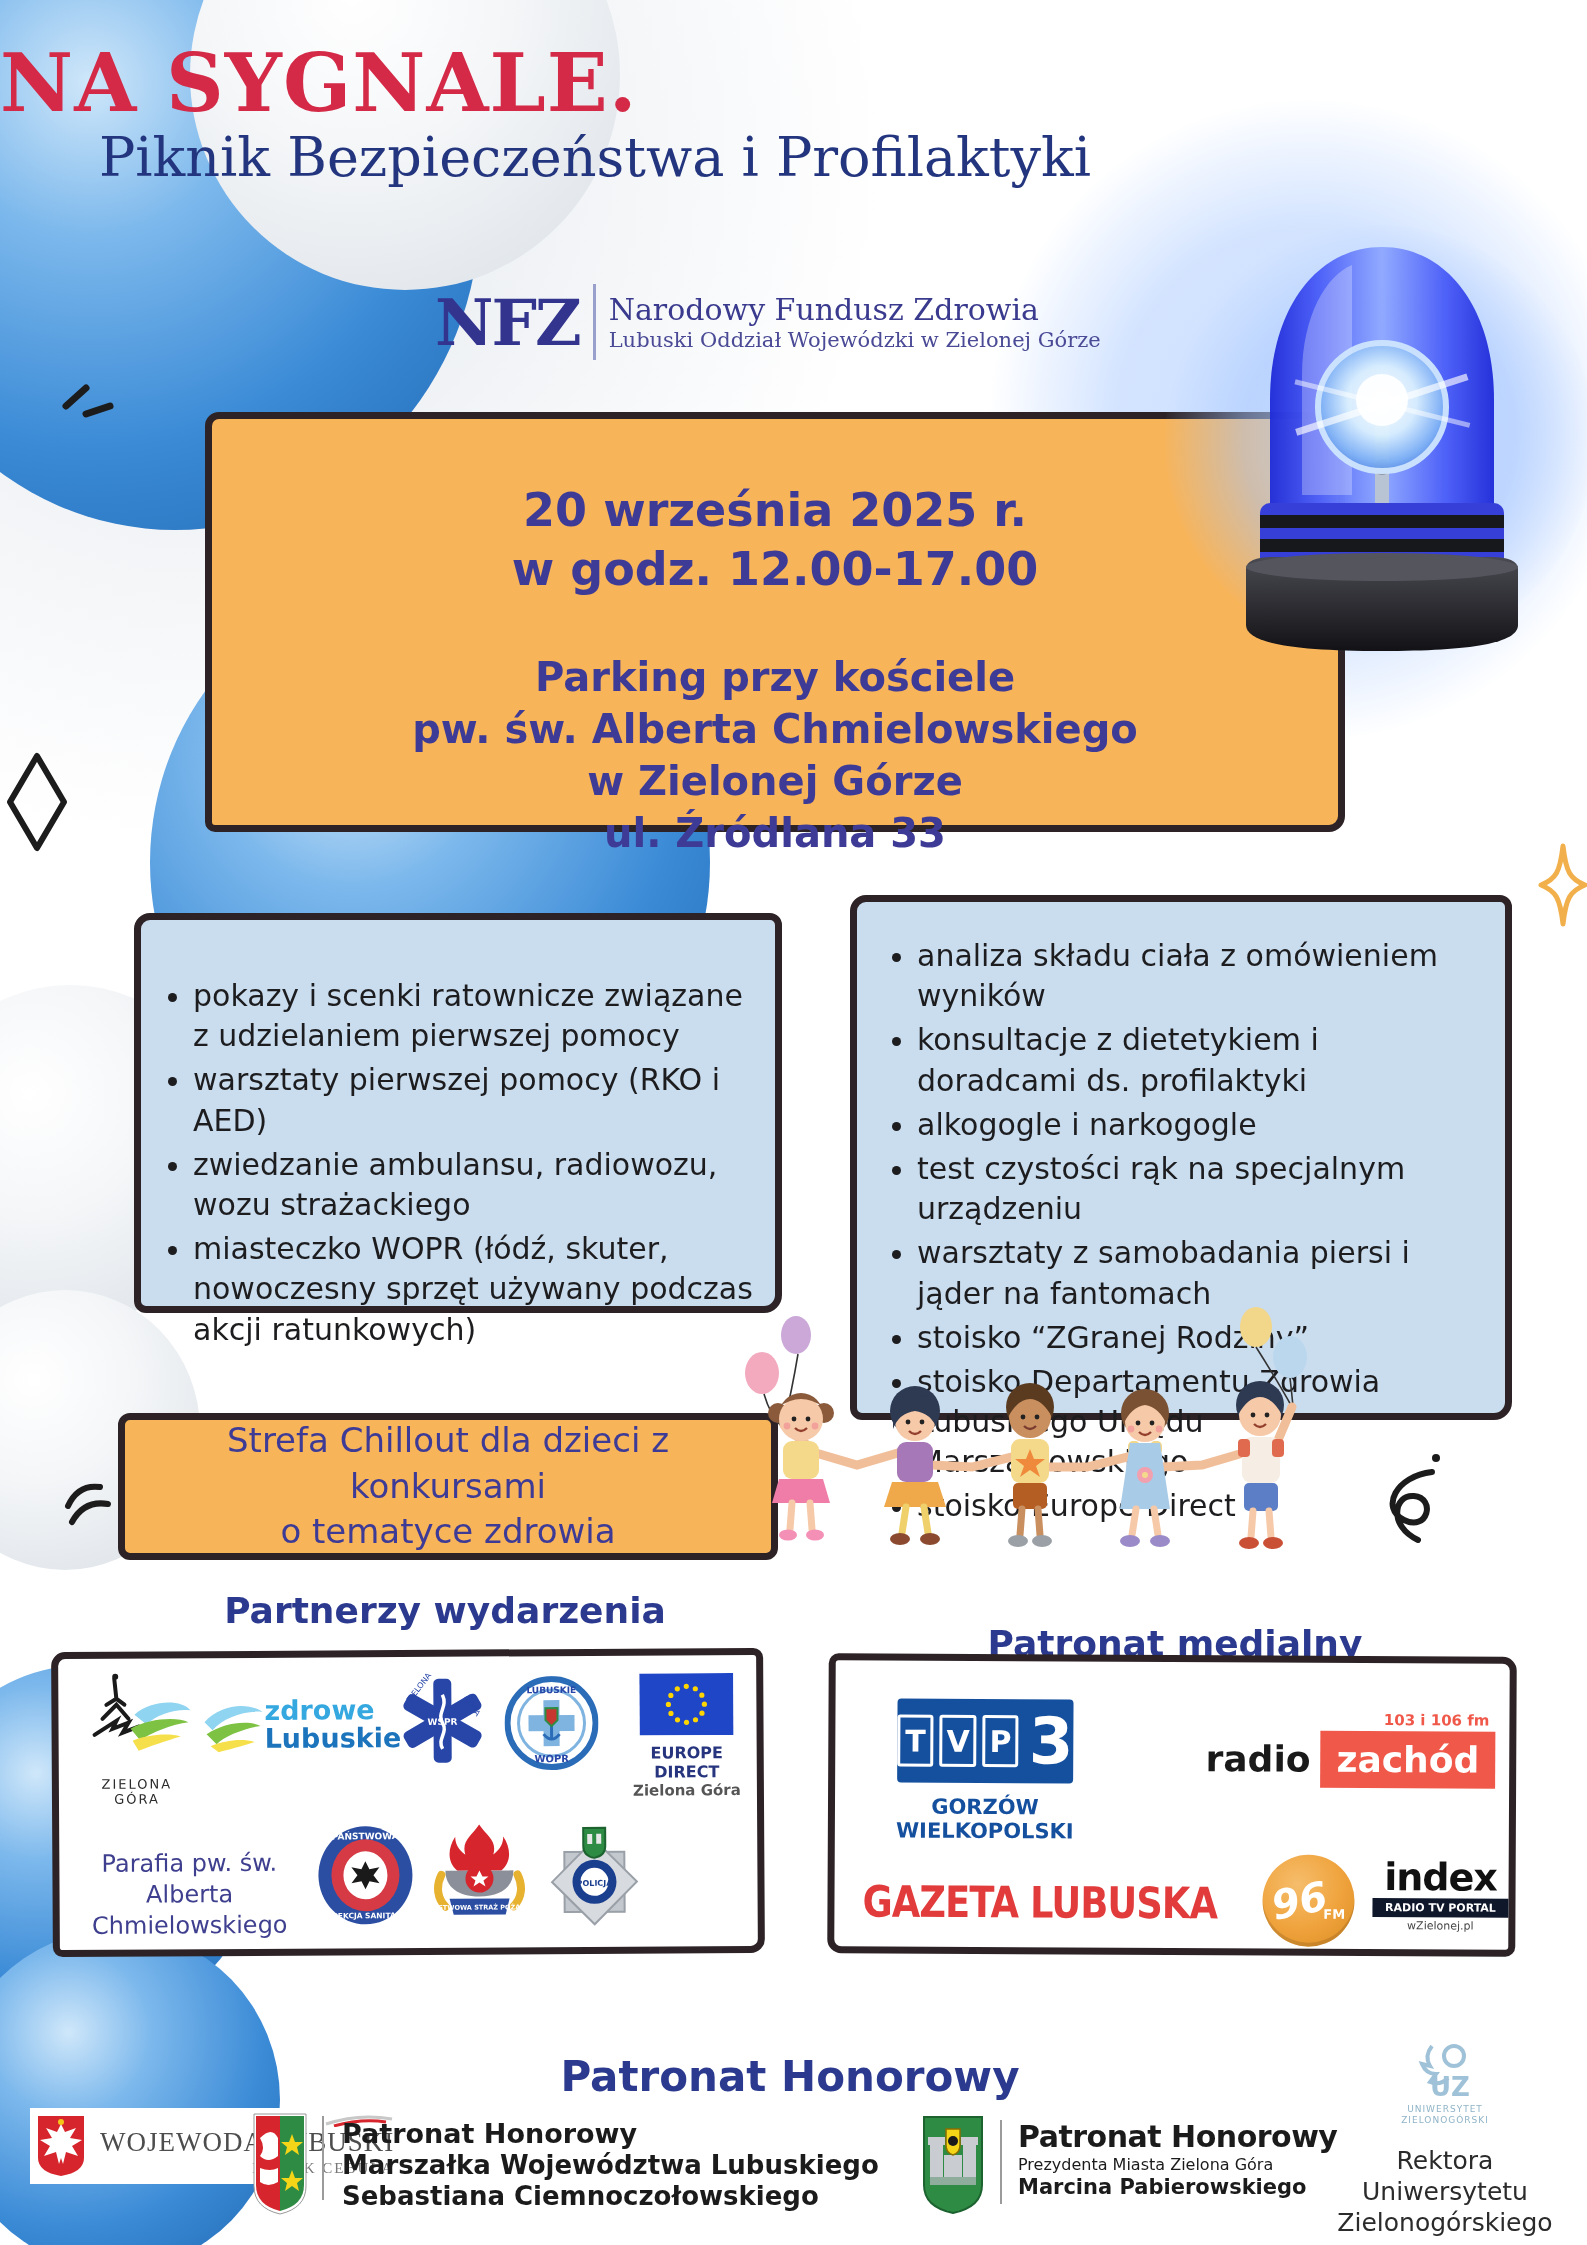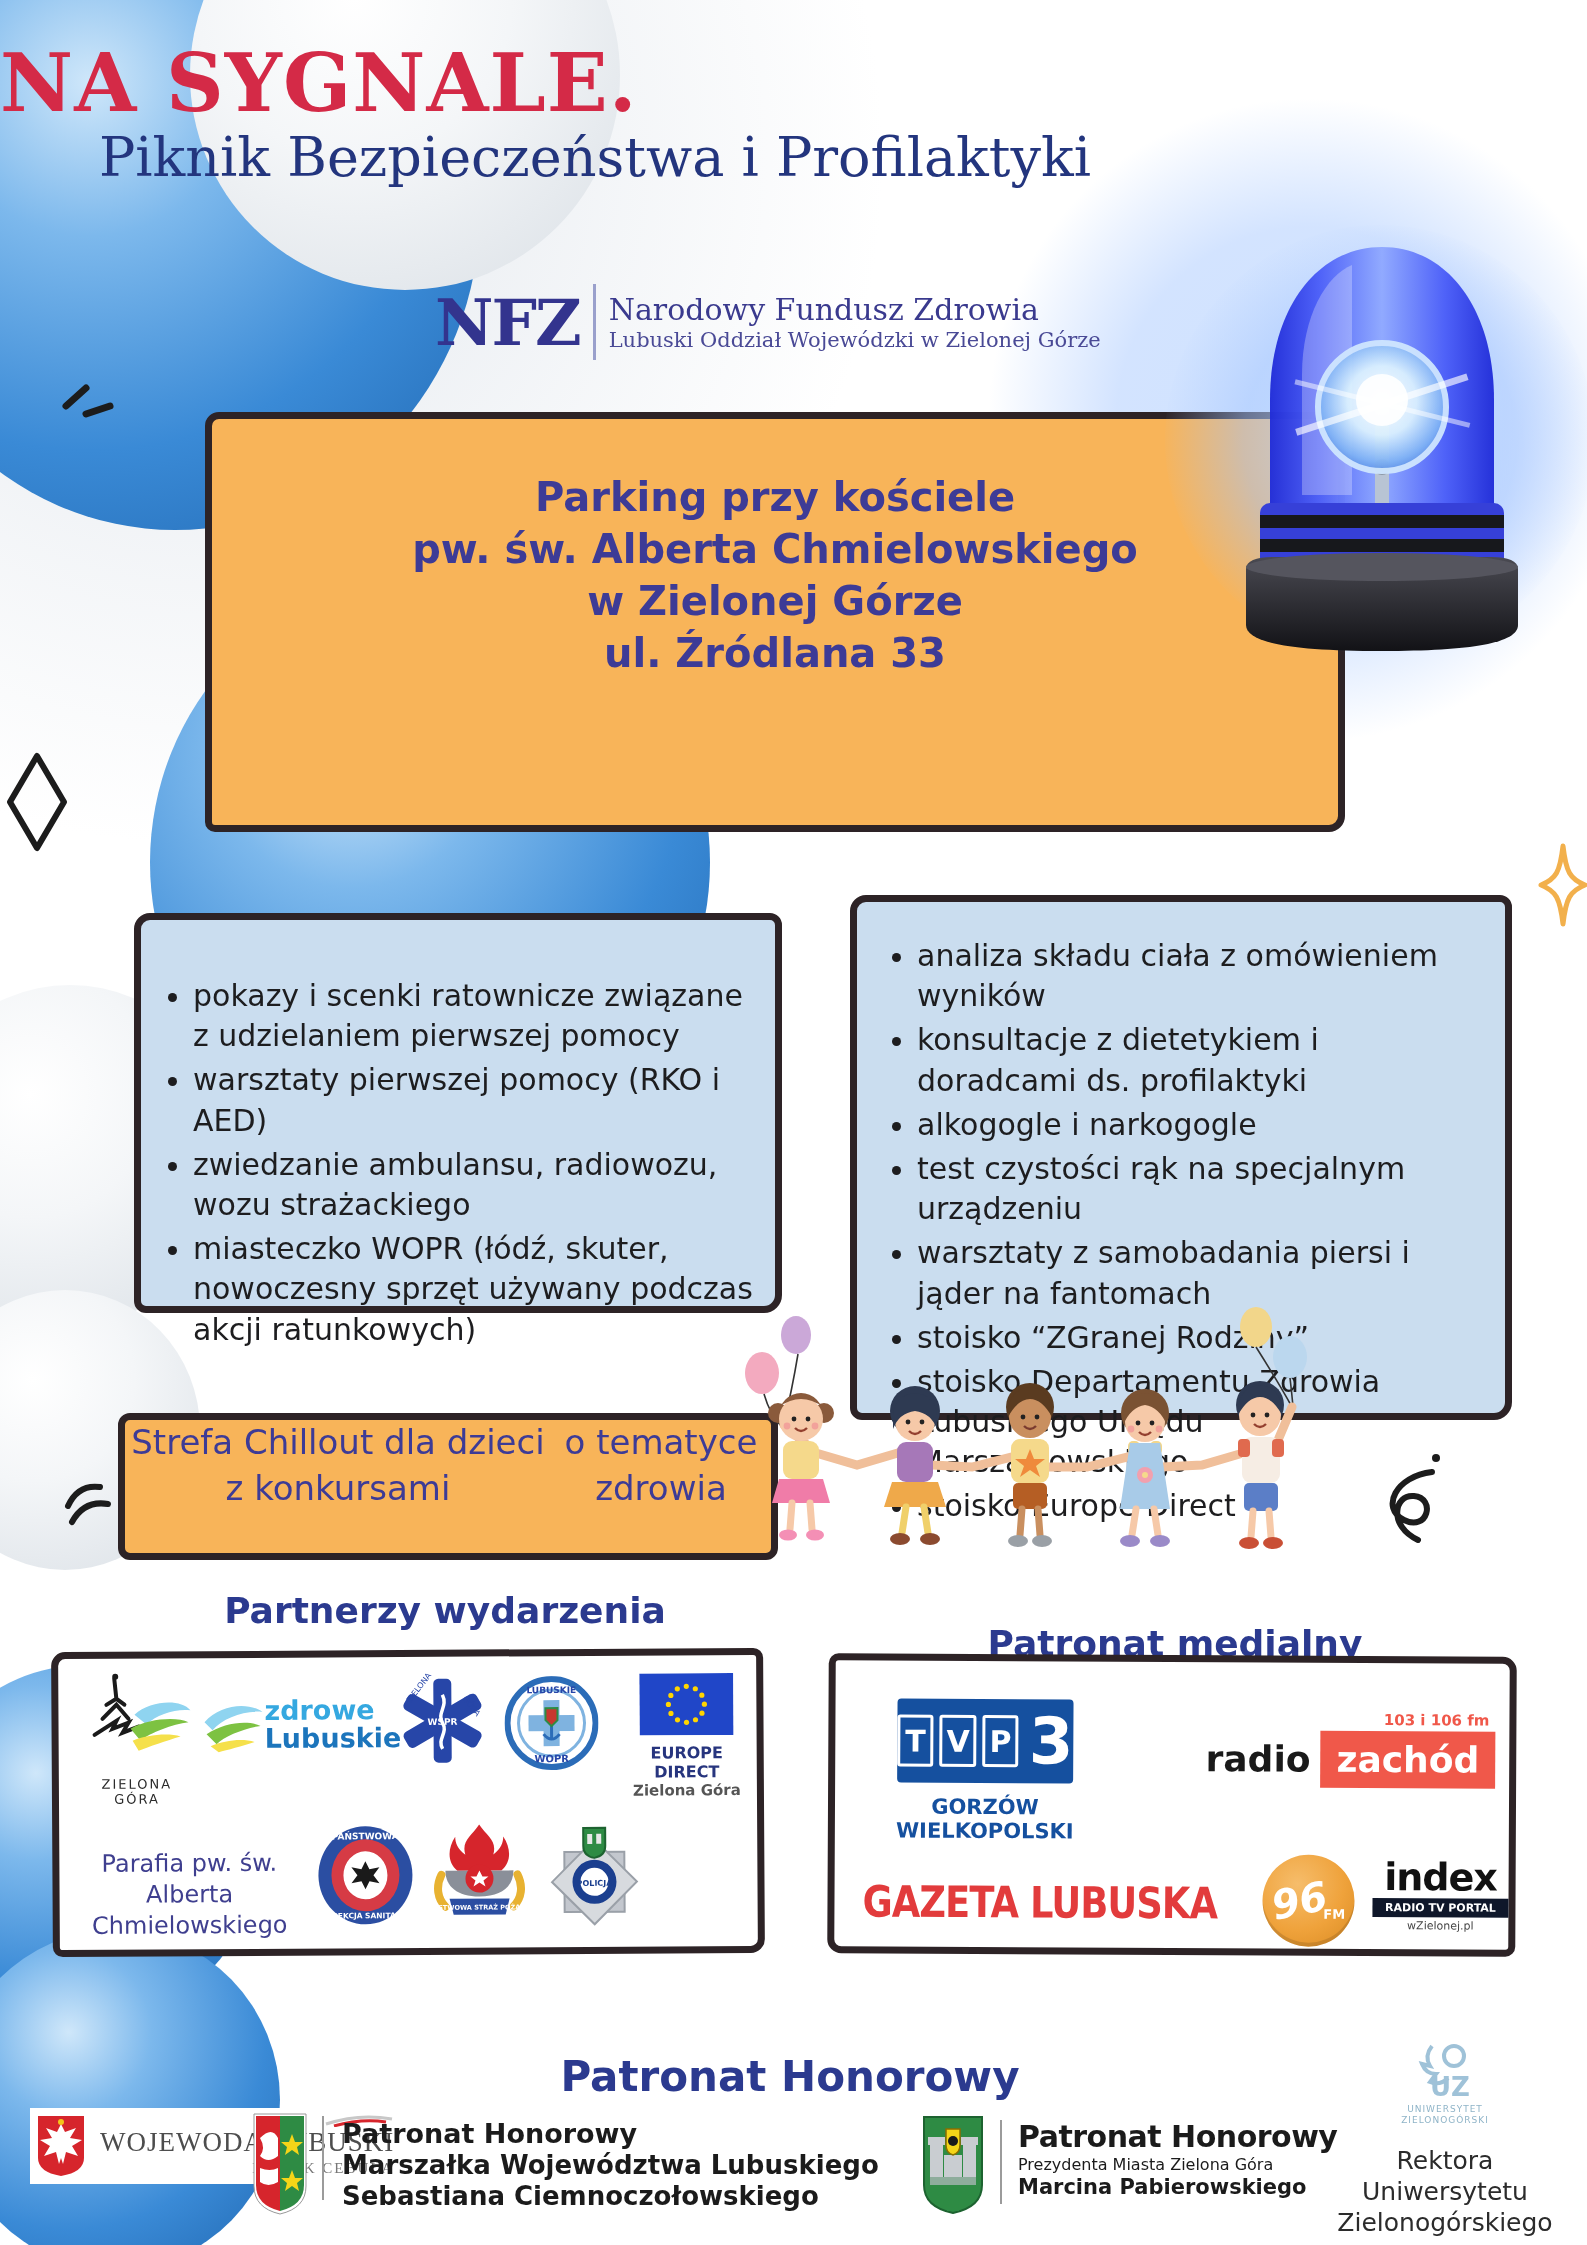--- a/index.html
+++ b/index.html
@@ -46,21 +46,21 @@
   .event-place{font-size:40px;line-height:1.3;padding-top:52px;}
 
   .list-box{z-index:2;background:#caddef;border-radius:16px 12px 18px 12px;color:#1d1d1f;}
   .list-left{left:134px;top:913px;width:648px;height:400px;}
   .list-right{left:850px;top:895px;width:662px;height:525px;padding-left:8px;}
   .blist{margin:0;padding:34px 22px 0 52px;list-style:disc outside;}
   .list-left .blist{padding-top:56px;}
   .blist li{font-size:30px;line-height:1.34;margin-bottom:4px;}
 
   .chillout-box{left:118px;top:1413px;width:660px;height:147px;z-index:2;background:#f8b459;
-    border-radius:12px;display:flex;flex-direction:row;justify-content:center;text-align:center;
+    border-radius:12px;display:flex;flex-direction:column;justify-content:center;text-align:center;
     color:#3d3b96;font-size:34px;line-height:1.35;}
 
   .kids-wrap{left:740px;top:1295px;width:580px;height:280px;z-index:4;}
 
   .sec-heading{z-index:2;text-align:center;color:#2b3a8f;font-weight:bold;}
   .h-partners{left:115px;top:1590px;width:660px;font-size:36px;}
   .h-media{left:835px;top:1623px;width:680px;font-size:36px;}
   .h-honorary{left:380px;top:2052px;width:820px;font-size:42px;}
 
   .partners-box{left:52px;top:1650px;width:712px;height:305px;z-index:2;background:#fff;
@@ -167,20 +167,24 @@
   <svg class="abs doodle" style="left:1362px;top:1450px;" width="100" height="100">
     <circle cx="74" cy="8" r="4" fill="#1c1c1c"></circle>
     <path d="M70,22 C34,26 18,58 42,70 C66,82 74,48 52,46 C32,44 26,76 56,90" fill="none" stroke="#1c1c1c" stroke-width="6" stroke-linecap="round"></path>
   </svg>
   <svg class="abs doodle" style="left:62px;top:1478px;" width="60" height="55">
     <path d="M6,28 Q16,6 38,9" fill="none" stroke="#1c1c1c" stroke-width="6" stroke-linecap="round"></path>
     <path d="M10,44 Q22,22 46,26" fill="none" stroke="#1c1c1c" stroke-width="6" stroke-linecap="round"></path>
   </svg>
 
   <div class="abs event-box outlined">
+    <div class="event-date">
+      <div>20 września 2025 r.</div>
+      <div>w godz. 12.00-17.00</div>
+    </div>
     <div class="event-place">
       <div>Parking przy kościele</div>
       <div>pw. św. Alberta Chmielowskiego</div>
       <div>w Zielonej Górze</div>
       <div>ul. Źródlana 33</div>
     </div>
   </div>
 
   <div class="abs siren-glow2"></div>
   <svg class="abs siren-wrap" viewBox="0 0 300 460">

